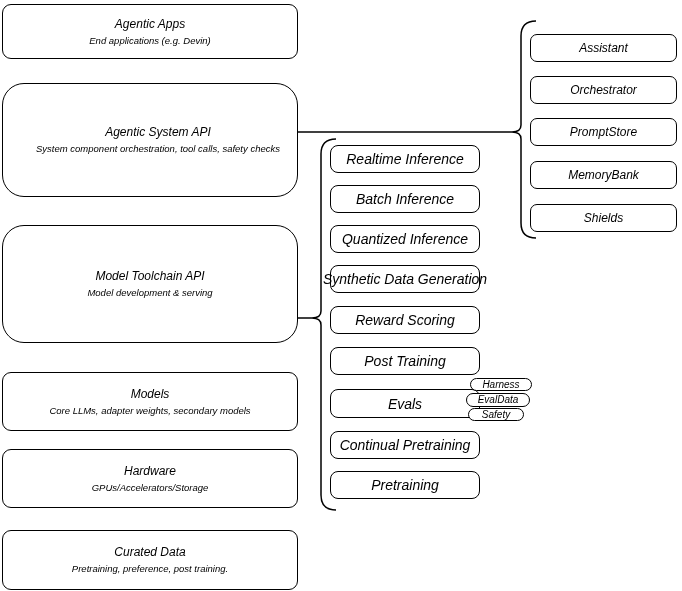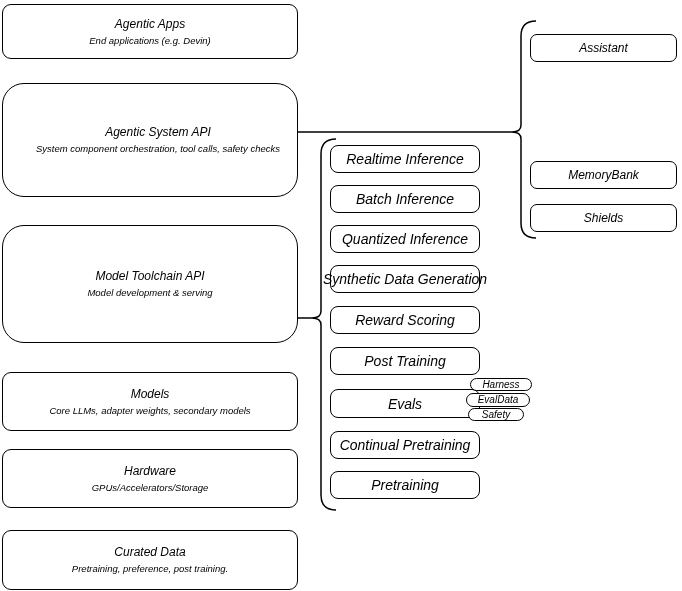--- a/index.html
+++ b/index.html
@@ -103,20 +103,26 @@
   <div class="pill" style="left:466px;top:393px;width:64px;height:14px;">
     <span>EvalData</span>
   </div>
   <div class="pill" style="left:468px;top:408px;width:56px;height:13px;">
     <span>Safety</span>
   </div>
 
   <div class="node rbox" style="top:34px;">
     <span>Assistant</span>
   </div>
+  <div class="node rbox" style="top:76px;">
+    <span>Orchestrator</span>
+  </div>
+  <div class="node rbox" style="top:118px;">
+    <span>PromptStore</span>
+  </div>
   <div class="node rbox" style="top:161px;">
     <span>MemoryBank</span>
   </div>
   <div class="node rbox" style="top:204px;">
     <span>Shields</span>
   </div>
 
 </div>
 
 </body></html>

